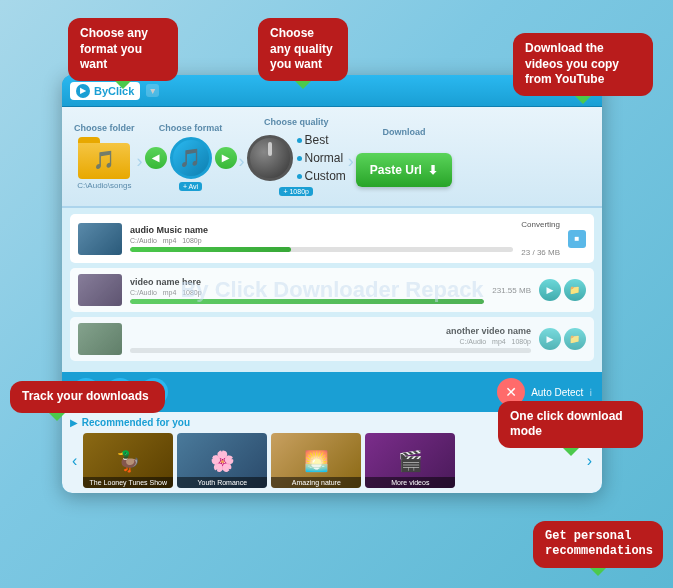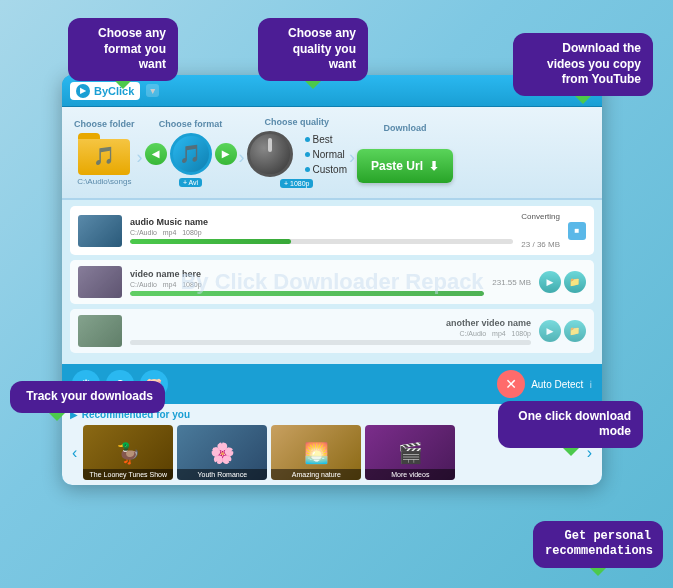--- a/index.html
+++ b/index.html
@@ -8,44 +8,44 @@
       height: 588px;
       background: linear-gradient(135deg, #a8d8ea 0%, #7ec8e3 40%, #5bb8d4 100%);
       font-family: Arial, sans-serif;
       overflow: hidden;
       position: relative;
     }
 
     
     .tooltip {
       position: absolute;
-      background: #4c1d95;
+      background: #b91c1c;
       border-radius: 12px;
       padding: 8px 12px;
       color: white;
       font-size: 12px;
       font-weight: bold;
-      text-align: right;
+      text-align: left;
       line-height: 1.3;
       z-index: 100;
     }
     .tooltip::after {
       content: '';
       position: absolute;
       border: 8px solid transparent;
     }
     .tooltip-format {
       top: 18px; left: 68px; width: 110px;
     }
     .tooltip-format::after {
       border-top-color: #4cc94c;
       top: 100%; left: 50%; transform: translateX(-50%);
     }
     .tooltip-quality {
-      top: 18px; left: 258px; width: 110px;
+      top: 18px; left: 258px; width: 90px;
     }
     .tooltip-quality::after {
       border-top-color: #4cc94c;
       top: 100%; left: 50%; transform: translateX(-50%);
     }
     .tooltip-youtube {
       top: 33px; right: 20px; width: 140px;
     }
     .tooltip-youtube::after {
       border-top-color: #4cc94c;
@@ -252,23 +252,23 @@
       width: 4px;
       height: 14px;
       background: #ccc;
       border-radius: 2px;
       position: absolute;
       top: 4px;
     }
     .quality-options {
       display: flex;
       flex-direction: column;
-      font-size: 10px;
+      font-size: 12px;
       color: #333;
-      margin-left: 8px;
+      margin-left: 0;
     }
     .quality-option {
       display: flex;
       align-items: center;
       gap: 3px;
       line-height: 1.5;
     }
     .quality-dot {
       width: 5px;
       height: 5px;

